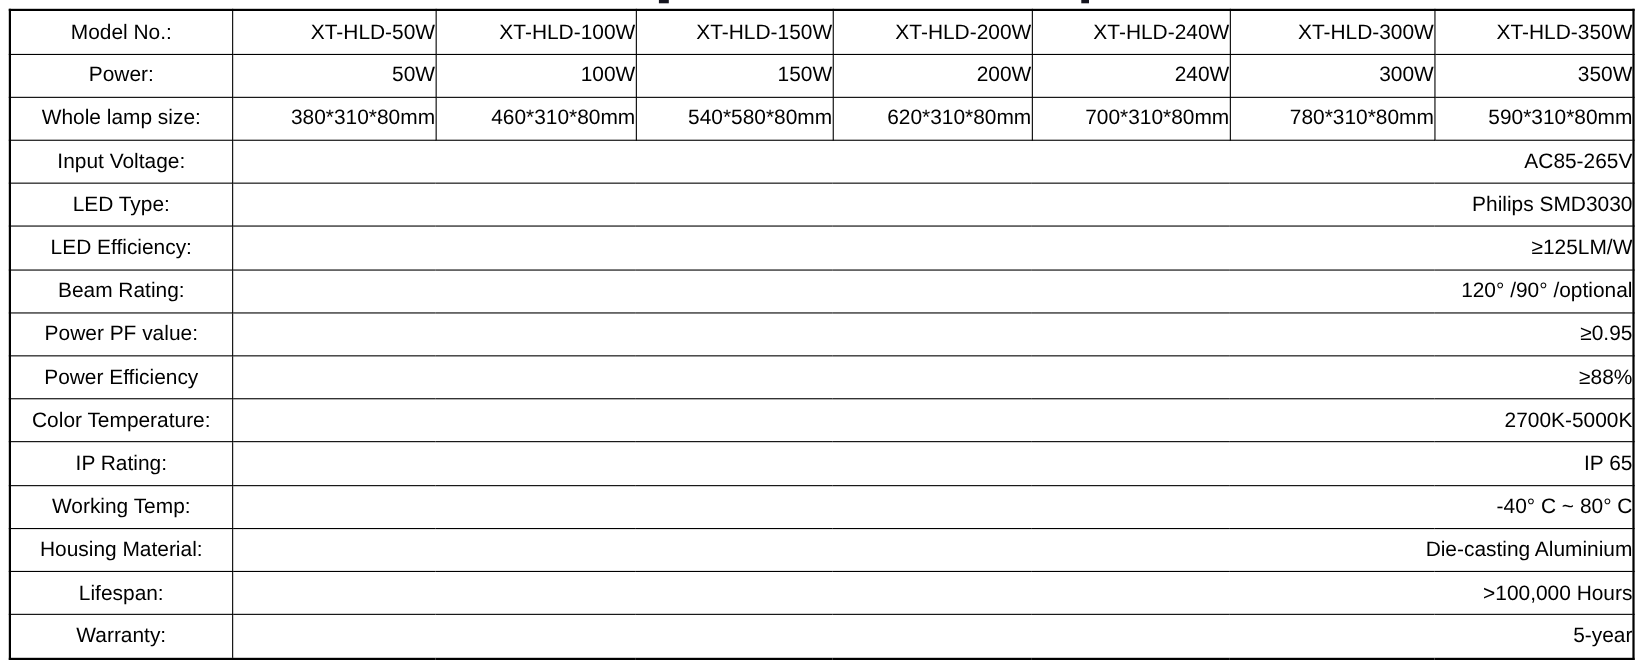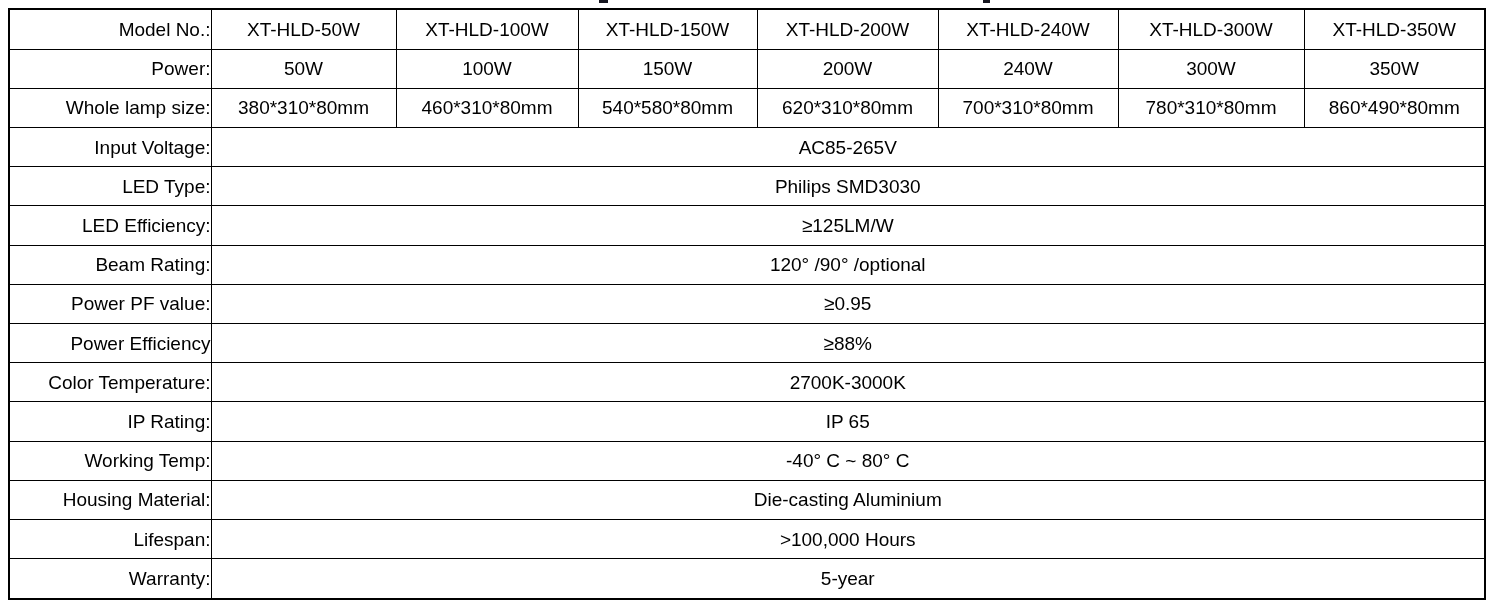--- a/index.html
+++ b/index.html
@@ -36,25 +36,25 @@
     line-height: 1;
   }
   table.spec td {
     border: 1px solid #000000;
     padding: 0;
     white-space: nowrap;
     overflow: hidden;
     vertical-align: middle;
   }
   td.label {
-    text-align: right;
+    text-align: center;
     padding-left: 10px;
   }
   td.val, td.span-val {
-    text-align: center;
+    text-align: right;
   }
 </style>
 </head>
 <body>
 
 <div class="frag" id="frag-1"></div>
 <div class="frag" id="frag-2"></div>
 
 <table class="spec">
   <colgroup>
@@ -89,21 +89,21 @@
       <td class="val">350W</td>
     </tr>
     <tr>
       <td class="label">Whole lamp size:</td>
       <td class="val">380*310*80mm</td>
       <td class="val">460*310*80mm</td>
       <td class="val">540*580*80mm</td>
       <td class="val">620*310*80mm</td>
       <td class="val">700*310*80mm</td>
       <td class="val">780*310*80mm</td>
-      <td class="val">860*490*80mm</td>
+      <td class="val">590*310*80mm</td>
     </tr>
     <tr>
       <td class="label">Input Voltage:</td>
       <td class="span-val" colspan="7">AC85-265V</td>
     </tr>
     <tr>
       <td class="label">LED Type:</td>
       <td class="span-val" colspan="7">Philips SMD3030</td>
     </tr>
     <tr>
@@ -117,21 +117,21 @@
     <tr>
       <td class="label">Power PF value:</td>
       <td class="span-val" colspan="7">≥0.95</td>
     </tr>
     <tr>
       <td class="label">Power Efficiency</td>
       <td class="span-val" colspan="7">≥88%</td>
     </tr>
     <tr>
       <td class="label">Color Temperature:</td>
-      <td class="span-val" colspan="7">2700K-3000K</td>
+      <td class="span-val" colspan="7">2700K-5000K</td>
     </tr>
     <tr>
       <td class="label">IP Rating:</td>
       <td class="span-val" colspan="7">IP 65</td>
     </tr>
     <tr>
       <td class="label">Working Temp:</td>
       <td class="span-val" colspan="7">-40° C ~ 80° C</td>
     </tr>
     <tr>

